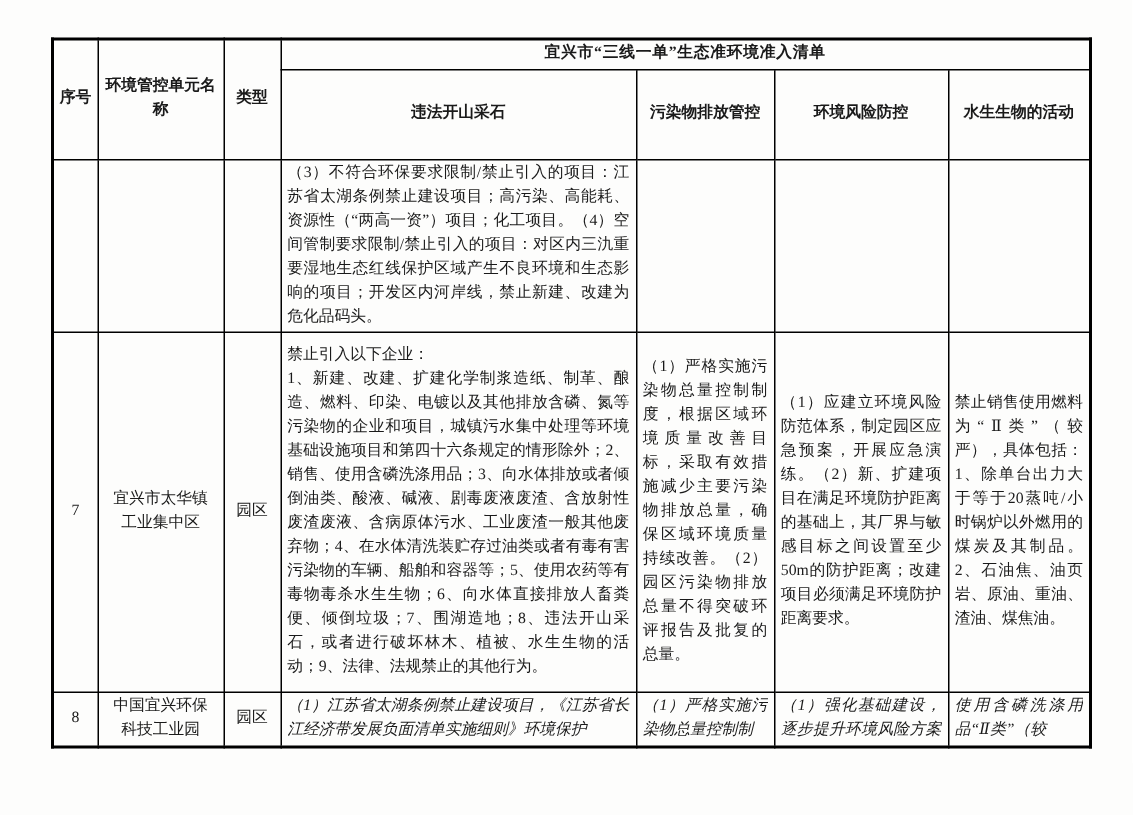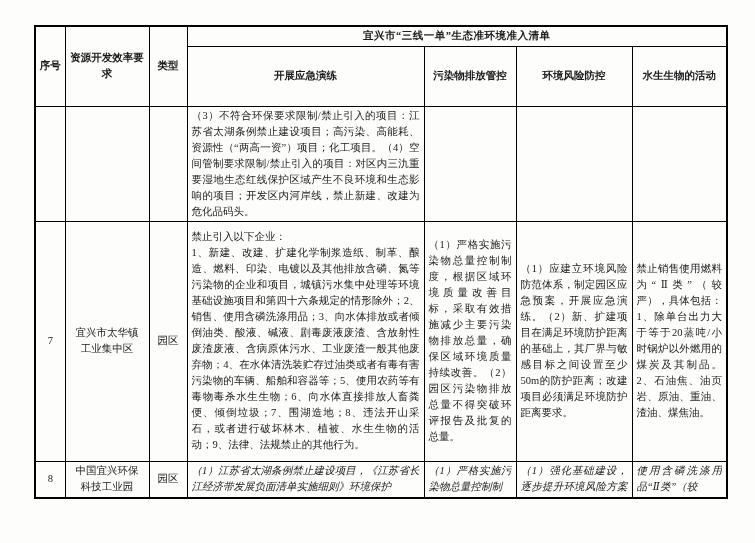--- a/index.html
+++ b/index.html
@@ -73,27 +73,27 @@
       <col style="width:38px">
       <col style="width:237px">
       <col style="width:92px">
       <col style="width:116px">
       <col style="width:95px">
     </colgroup>
 
     <tbody>
         <tr>
       <th rowspan="2">序号</th>
-      <th rowspan="2" class="col-name">资源开发效率要求</th>
+      <th rowspan="2" class="col-name">环境管控单元名称</th>
       <th rowspan="2">类型</th>
       <th colspan="4" class="span-title">宜兴市“三线一单”生态准环境准入清单</th>
     </tr>
 
     <tr class="subhead">
-      <th>开展应急演练</th>
+      <th>违法开山采石</th>
       <th>污染物排放管控</th>
       <th>环境风险防控</th>
       <th class="col-resource">水生生物的活动</th>
     </tr>
 
     <tr class="row-cont">
       <td class="idx"></td>
       <td class="name"></td>
       <td class="typ"></td>
       <td class="body">（3）不符合环保要求限制/禁止引入的项目：江苏省太湖条例禁止建设项目；高污染、高能耗、资源性（“两高一资”）项目；化工项目。（4）空间管制要求限制/禁止引入的项目：对区内三氿重要湿地生态红线保护区域产生不良环境和生态影响的项目；开发区内河岸线，禁止新建、改建为危化品码头。</td>

